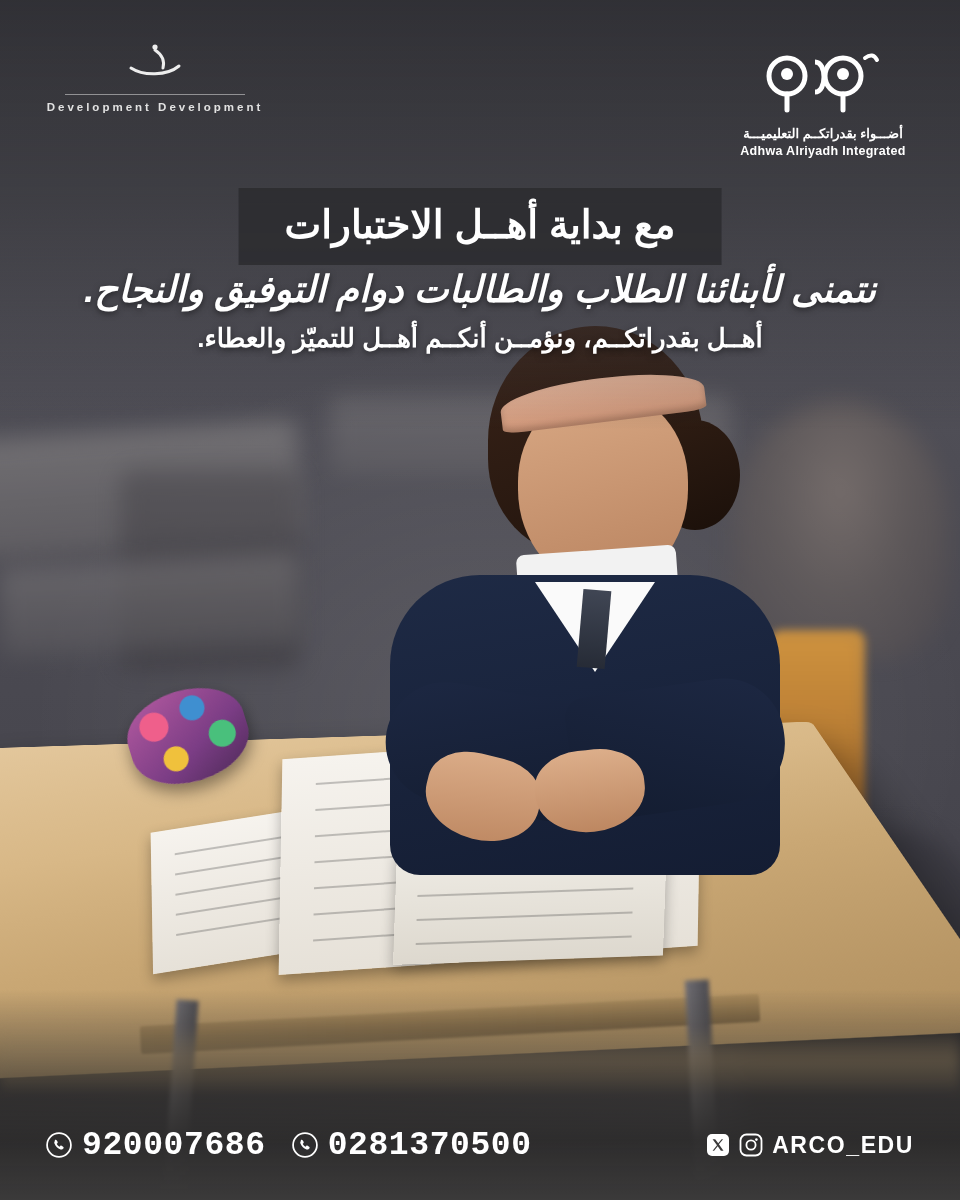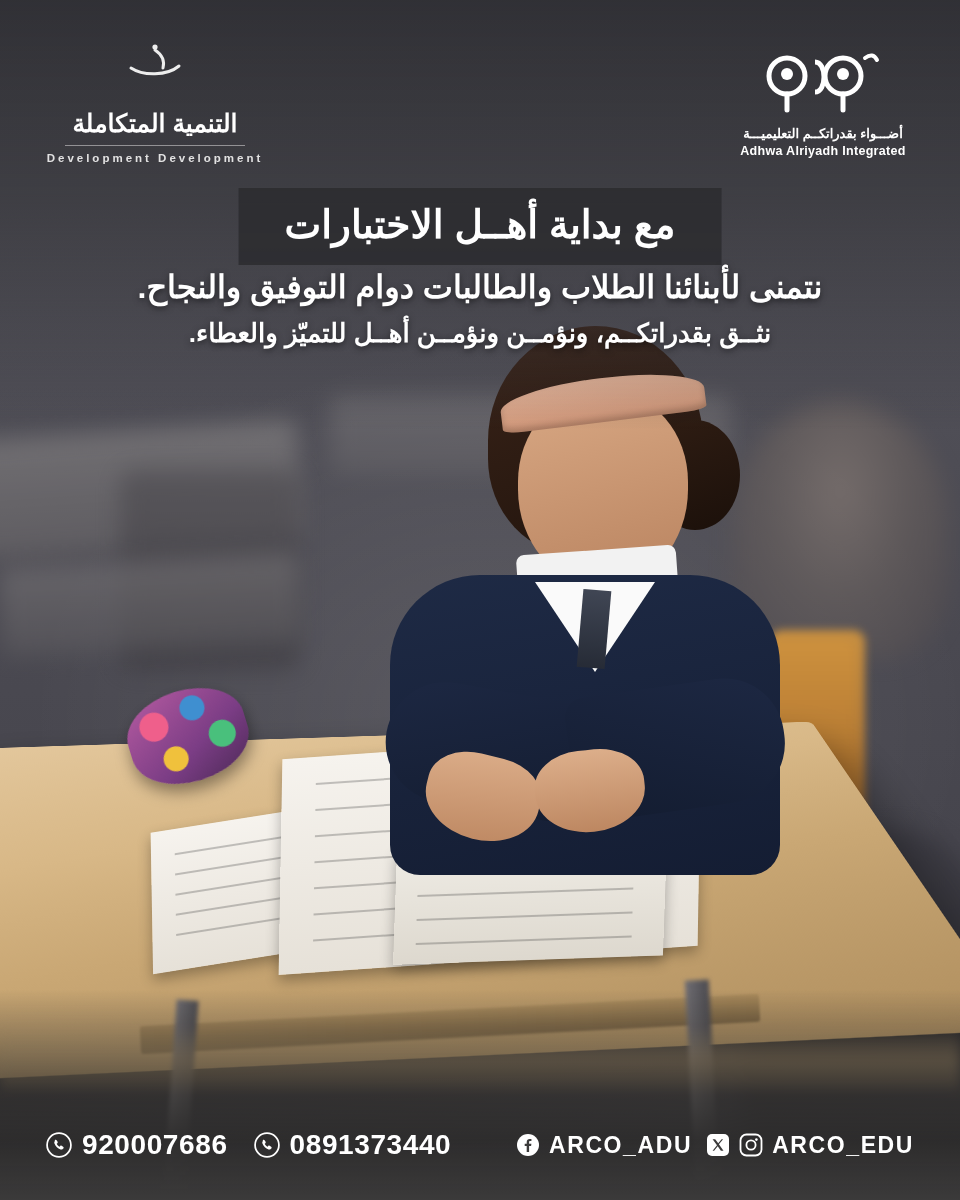--- a/index.html
+++ b/index.html
@@ -286,40 +286,41 @@
     font-weight: bold;
     color: #ffffff;
     letter-spacing: .5px;
     white-space: nowrap;
   }
   .subhead {
     position: absolute; left: 0; right: 0; top: 268px;
     text-align: center; color: #fff;
   }
   .subhead .l1 {
-    font-size: 32px; font-weight: bold; letter-spacing: .2px;
+    font-size: 37px; font-weight: bold; letter-spacing: .2px;
     text-shadow: 0 2px 6px rgba(0,0,0,.5);
+    font-style: italic;
   }
   .subhead .l2 {
     margin-top: 12px;
     font-size: 26px; font-weight: bold; letter-spacing: .2px;
     text-shadow: 0 2px 6px rgba(0,0,0,.5);
   }
 
   
   .footer {
     position: absolute; left: 0; right: 0; bottom: 0; height: 110px;
     display: flex; align-items: center; justify-content: space-between;
     padding: 0 46px;
     direction: ltr;
   }
   .phones { display: flex; align-items: center; gap: 26px; }
   .phone-item { display: flex; align-items: center; gap: 10px; }
   .phone-item .num {
-    color: #ffffff; font-size: 28px; font-weight: bold; letter-spacing: .6px;
+    color: #ffffff; font-size: 33px; font-weight: bold; letter-spacing: .6px; font-family: Liberation Mono, monospace;
   }
   .socials { display: flex; align-items: center; gap: 14px; }
   .social-group { display: flex; align-items: center; gap: 9px; }
   .social-group .handle {
     color: #ffffff; font-size: 23px; font-weight: bold; letter-spacing: 1.6px;
   }
   .ico { display: inline-flex; align-items: center; justify-content: center; }
   .ico svg { display: block; }
 </style>
 </head>
@@ -388,21 +389,20 @@
   <div class="scrim-bottom"></div>
 
   <div class="brand-left">
     <div class="mark">
       <svg width="60" height="40" viewBox="0 0 60 40" aria-hidden="true">
         <path d="M6 26 C18 34, 42 34, 54 24" stroke="#ededed" stroke-width="3" fill="none" stroke-linecap="round"></path>
         <path d="M30 8 C36 12, 40 18, 38 26" stroke="#ededed" stroke-width="3" fill="none" stroke-linecap="round"></path>
         <circle cx="30" cy="5" r="2.6" fill="#ededed"></circle>
       </svg>
     </div>
-    <div class="ar">التنمية المتكاملة</div>
     <div class="rule"></div>
     <div class="en">Development Development</div>
   </div>
 
   <div class="brand-right">
     <div class="logo">
       <svg width="140" height="72" viewBox="0 0 140 72" aria-hidden="true">
         <g fill="none" stroke="#ffffff" stroke-width="5">
           <circle cx="34" cy="30" r="18"></circle>
           <path d="M34 48 L34 64" stroke-linecap="round"></path>
@@ -418,21 +418,21 @@
     <div class="ar">أضـــواء بقدراتكــم التعليميـــة</div>
     <div class="en">Adhwa Alriyadh Integrated</div>
   </div>
 
   <div class="headline-bar">
     <h1>مع بداية أهــل الاختبارات</h1>
   </div>
 
   <div class="subhead">
     <div class="l1">نتمنى لأبنائنا الطلاب والطالبات دوام التوفيق والنجاح.</div>
-    <div class="l2">نثــق بقدراتكــم، ونؤمــن ونؤمــن أهــل للتميّز والعطاء.</div>
+    <div class="l2">أهــل بقدراتكــم، ونؤمــن أنكــم أهــل للتميّز والعطاء.</div>
   </div>
 
   <div class="footer">
 
     <div class="phones">
       <div class="phone-item">
         <span class="ico">
           <svg width="26" height="26" viewBox="0 0 24 24" aria-hidden="true">
             <circle cx="12" cy="12" r="11" fill="none" stroke="#ffffff" stroke-width="1.6"></circle>
             <path d="M8.2 7.4c.5-.5 1.2-.4 1.6.2l.9 1.4c.3.5.2 1-.2 1.3l-.6.5c.5 1.2 1.5 2.2 2.7 2.7l.5-.6c.3-.4.9-.5 1.3-.2l1.4.9c.6.4.7 1.1.2 1.6l-.6.6c-.5.5-1.3.6-2 .3-2.5-1-4.6-3.1-5.6-5.6-.3-.7-.2-1.5.3-2z" fill="#ffffff"></path>
@@ -440,34 +440,25 @@
         </span>
         <span class="num">920007686</span>
       </div>
       <div class="phone-item">
         <span class="ico">
           <svg width="26" height="26" viewBox="0 0 24 24" aria-hidden="true">
             <circle cx="12" cy="12" r="11" fill="none" stroke="#ffffff" stroke-width="1.6"></circle>
             <path d="M8.2 7.4c.5-.5 1.2-.4 1.6.2l.9 1.4c.3.5.2 1-.2 1.3l-.6.5c.5 1.2 1.5 2.2 2.7 2.7l.5-.6c.3-.4.9-.5 1.3-.2l1.4.9c.6.4.7 1.1.2 1.6l-.6.6c-.5.5-1.3.6-2 .3-2.5-1-4.6-3.1-5.6-5.6-.3-.7-.2-1.5.3-2z" fill="#ffffff"></path>
           </svg>
         </span>
-        <span class="num">0891373440</span>
+        <span class="num">0281370500</span>
       </div>
     </div>
 
     <div class="socials">
-      <div class="social-group">
-        <span class="ico">
-          <svg width="24" height="24" viewBox="0 0 24 24" aria-hidden="true">
-            <circle cx="12" cy="12" r="11" fill="#ffffff"></circle>
-            <path d="M13.1 19v-6h2l.3-2.3h-2.3V9.2c0-.66.18-1.1 1.13-1.1h1.2V6.06c-.21-.03-.93-.09-1.77-.09-1.75 0-2.95 1.07-2.95 3.03V10.7H8.7V13h2v6z" fill="#3b3a3a"></path>
-          </svg>
-        </span>
-        <span class="handle">ARCO_ADU</span>
-      </div>
 
       <div class="social-group">
         <span class="ico">
           <svg width="24" height="24" viewBox="0 0 24 24" aria-hidden="true">
             <rect x="1" y="1" width="22" height="22" rx="5" fill="#ffffff"></rect>
             <path d="M6.6 6.2h2.6l3 4.1 3.4-4.1h1.5l-4.2 5.1 4.6 6.4h-2.6l-3.2-4.4-3.6 4.4H6.6l4.4-5.4z" fill="#3b3a3a"></path>
           </svg>
         </span>
         <span class="ico">
           <svg width="24" height="24" viewBox="0 0 24 24" aria-hidden="true">

